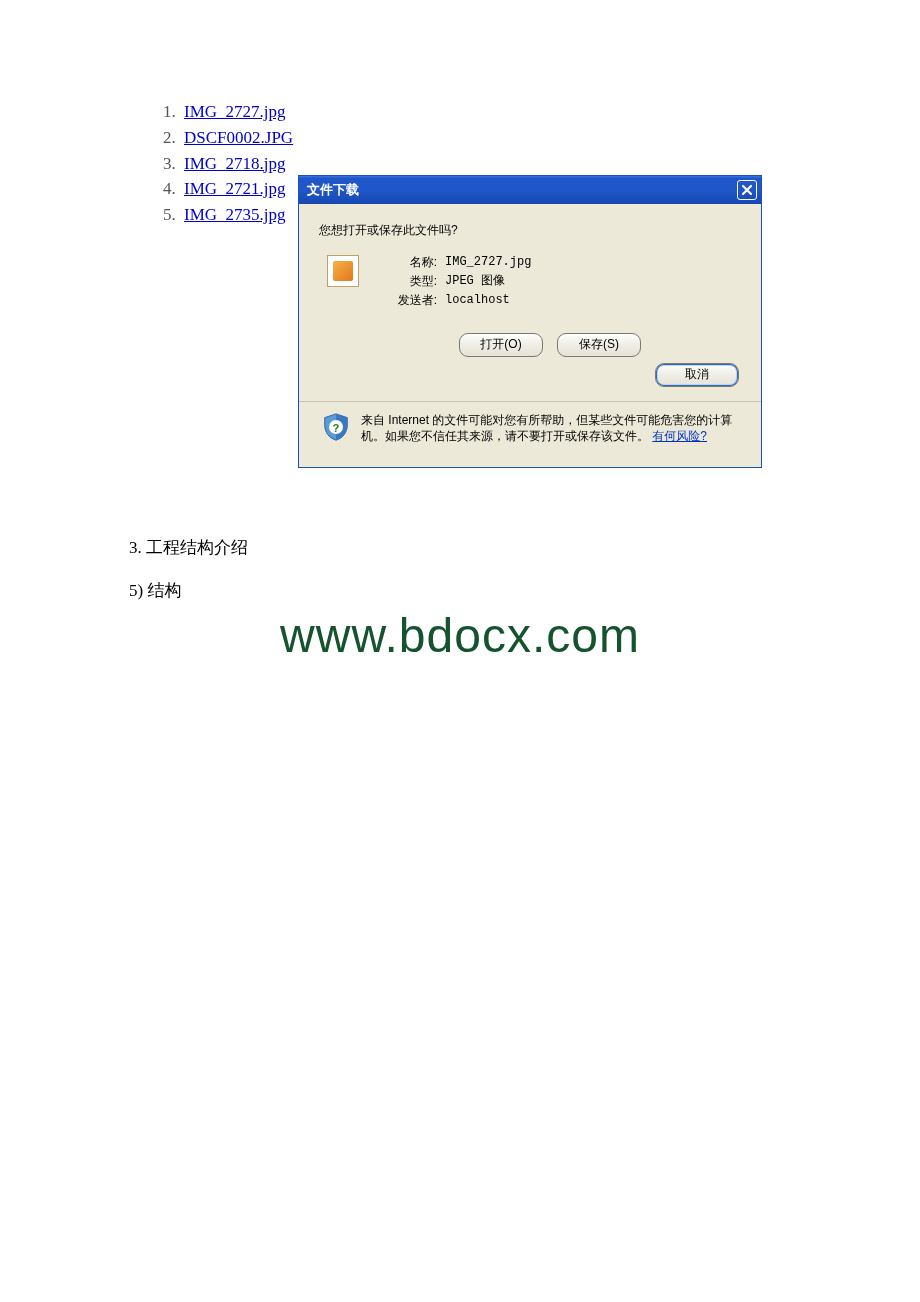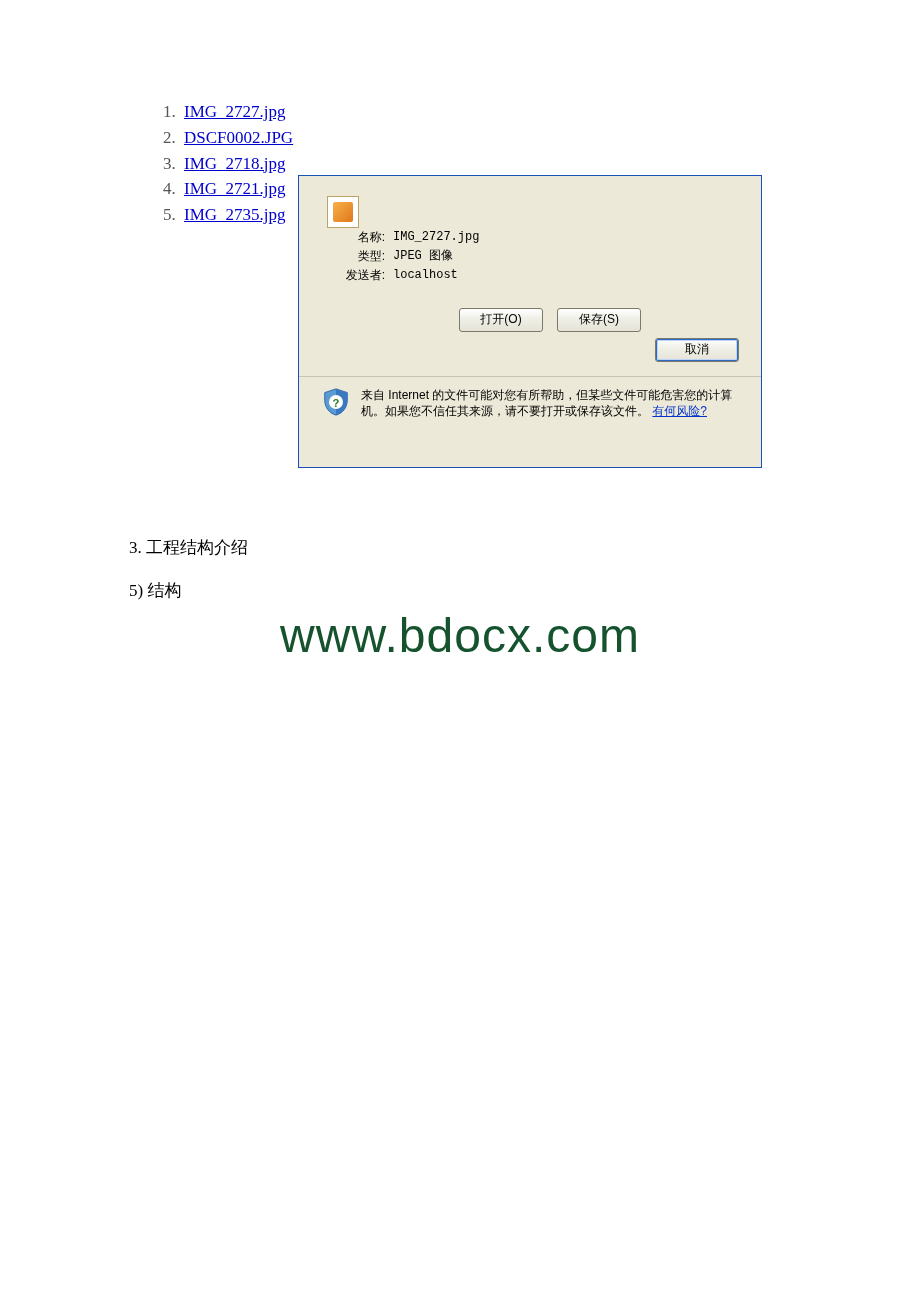--- a/index.html
+++ b/index.html
@@ -73,21 +73,20 @@
     color: #000;
   }
   .prompt {
     margin: 0 0 14px 2px;
     font-size: 12px;
   }
   .file-block {
     display: flex;
     align-items: flex-start;
     margin-left: 10px;
-    flex-direction: column;
   }
   .file-icon-box {
     width: 32px; height: 32px;
     border: 1px solid #bba36a;
     background: #fff;
     position: relative;
     margin-right: 20px;
     margin-top: 2px;
   }
   .file-icon-box::before {
@@ -109,21 +108,21 @@
     margin: 22px 4px 0 0;
   }
   .xp-btn {
     min-width: 84px;
     height: 24px;
     padding: 0 10px;
     font-size: 12px;
     font-family: "SimSun", Tahoma, sans-serif;
     background: linear-gradient(to bottom,#ffffff,#efefe7 45%,#e6e3d6);
     border: 1px solid #7a7a6c;
-    border-radius: 3px;
+    border-radius: 9px;
     cursor: pointer;
     color:#000;
   }
   .xp-btn.default {
     box-shadow: 0 0 0 1px #3169c6 inset, 0 0 0 2px #bcd4f6 inset;
     margin-top: 30px;
   }
 
   .hr-sep {
     border: none;
@@ -178,21 +177,30 @@
   <ol class="file-list">
     <li><a href="#">IMG_2727.jpg</a></li>
     <li><a href="#">DSCF0002.JPG</a></li>
     <li><a href="#">IMG_2718.jpg</a></li>
     <li><a href="#">IMG_2721.jpg</a></li>
     <li><a href="#">IMG_2735.jpg</a></li>
   </ol>
 </div>
 
 <div class="dialog">
+  <div class="titlebar">
+    <span>文件下载</span>
+    <span class="close-btn">
+      <svg width="12" height="12" viewBox="0 0 12 12">
+        <path d="M2 2 L10 10 M10 2 L2 10" stroke="#fff" stroke-width="2.2" stroke-linecap="round"></path>
+      </svg>
+    </span>
+  </div>
   <div class="dlg-body">
+    <p class="prompt">您想打开或保存此文件吗?</p>
 
     <div class="file-block">
       <div class="file-icon-box"></div>
       <div class="info-table">
         <div class="info-row">
           <span class="info-label">名称:</span>
           <span class="info-value">IMG_2727.jpg</span>
         </div>
         <div class="info-row">
           <span class="info-label">类型:</span>

